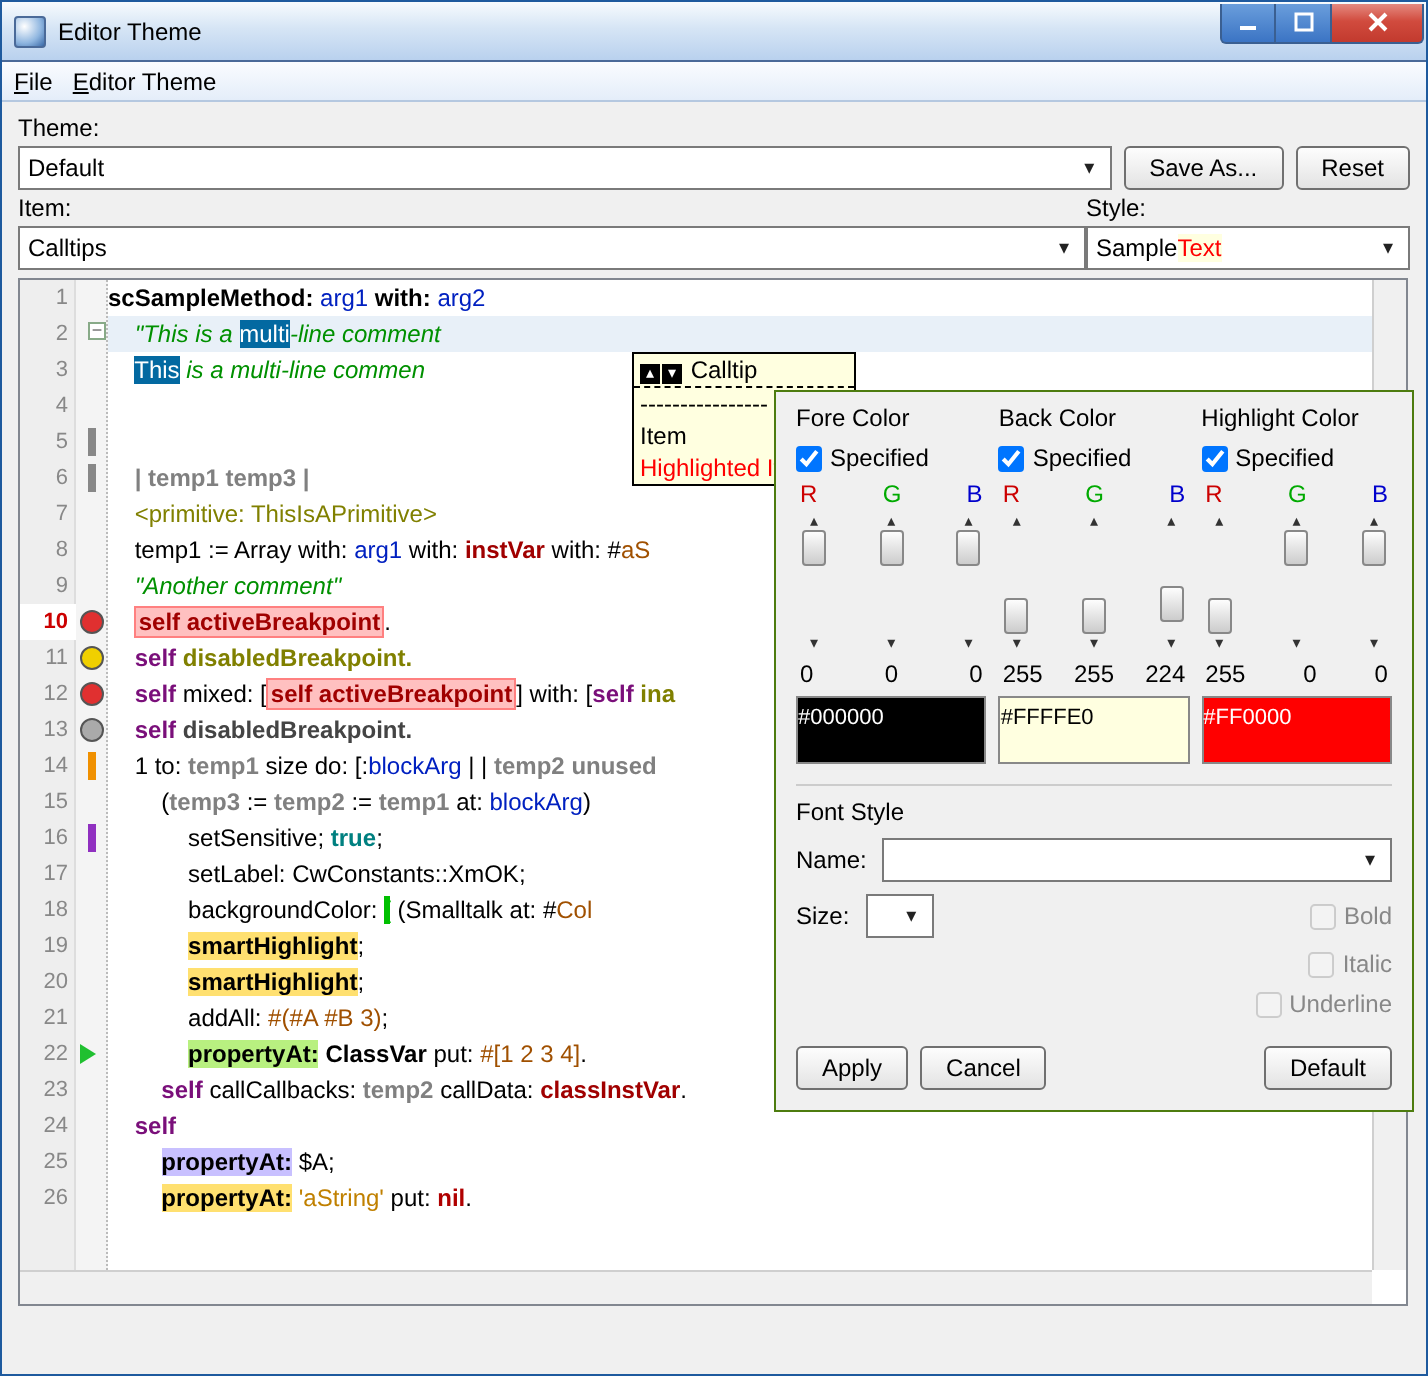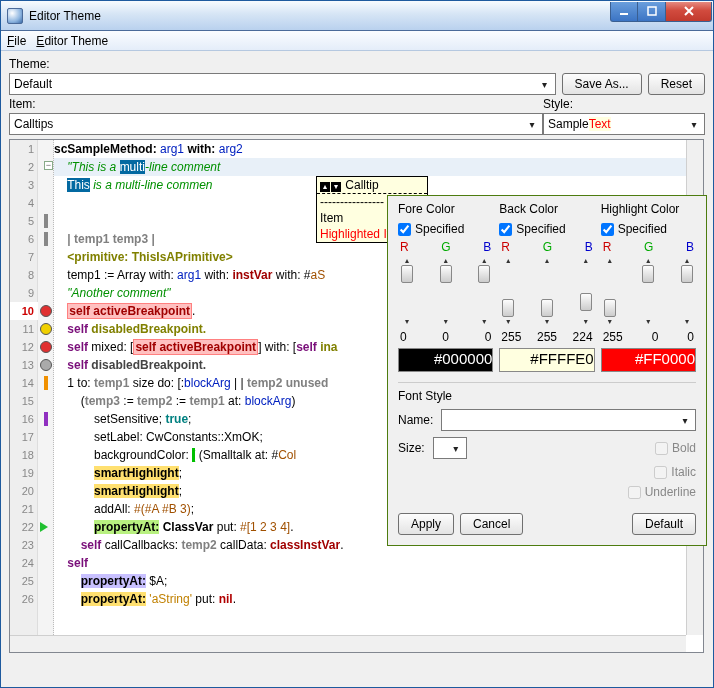--- a/index.html
+++ b/index.html
@@ -28,21 +28,21 @@
 .scrollh{position:absolute;left:0;right:17px;bottom:0;height:17px;background:#f0f0f0;border-top:1px solid #cfcfcf}
 .gutter{position:absolute;left:0;top:0;bottom:17px;width:28px;background:#eee;border-right:1px solid #ddd}
 .marks{position:absolute;left:28px;top:0;bottom:17px;width:16px;background:#f4f4f4;border-right:1px dotted #bbb}
 .lines{position:absolute;left:44px;right:17px;top:0;bottom:17px;font-family:Verdana,Geneva,sans-serif;font-size:12px}
 .ln{position:absolute;left:-44px;width:28px;text-align:right;color:#888;padding-right:4px;font-size:11px}
 .line{position:absolute;left:0;right:0;height:18px;line-height:18px;white-space:pre}
 .nm{color:#000;font-weight:bold}
 .arg{color:#0020c0}
 .cm{color:#009000;font-style:italic}
 .sel{background:#0369a1;color:#fff}
-.pv{color:#808000;font-weight:bold}
+.pv{color:#808000;font-weight:normal}
 .iv{color:#a00000;font-weight:bold}
 .sy{color:#a05000}
 .tmp{color:#808080;font-weight:bold}
 .sf{color:#7a0f7a;font-weight:bold}
 .bp{background:#ffc0c0;color:#a00000;font-weight:bold;border:1px solid #ff8080;padding:0 1px}
 .ibp{color:#808000;font-weight:bold}
 .tr{color:#008080;font-weight:bold}
 .gl{color:#000000;font-weight:normal}
 .hl{background:#ffe070;font-weight:bold}
 .hp{background:#b8f080;font-weight:bold}
@@ -72,21 +72,21 @@
 .chk input{width:13px;height:13px}
 .rgb{display:flex;justify-content:space-between;font-size:11px;padding:0 2px}
 .rgb .r{color:#c00}
 .rgb .g{color:#0a0}
 .rgb .b{color:#00c}
 .sliders{display:flex;justify-content:space-between;height:70px;margin:2px 0 4px 0}
 .sld{width:18px;display:flex;flex-direction:column;align-items:center;justify-content:space-between}
 .sa{font-size:8px;color:#333}
 .thumb{width:12px;height:18px;background:linear-gradient(#fdfdfd,#ccc);border:1px solid #888;border-radius:2px}
 .vals{display:flex;justify-content:space-between;font-size:11px;padding:0 2px}
-.sw{height:24px;border:1px solid #888;margin-top:4px;text-align:right;line-height:20px;font-size:15px}
+.sw{height:34px;border:1px solid #888;margin-top:4px;text-align:left;line-height:20px;font-size:11px}
 .sw.black{background:#000;color:#fff}
 .sw.cream{background:#FFFFE0;color:#000}
 .sw.redb{background:#FF0000;color:#fff}
 .fstyle{border-top:1px solid #ccc;margin-top:10px;padding-top:6px}
 .frow{display:flex;align-items:center;gap:8px;margin-top:6px}
 .frow .combo{flex:1}
 .chkd{color:#888;display:flex;align-items:center;gap:4px}
 .pbtns{display:flex;gap:6px;margin-top:14px}
 .pbtns .spacer{flex:1}
 .expand{position:absolute;left:34px;top:21px;width:9px;height:9px;border:1px solid #8a8;background:#fff;font-size:9px;line-height:7px;text-align:center;color:#666}

